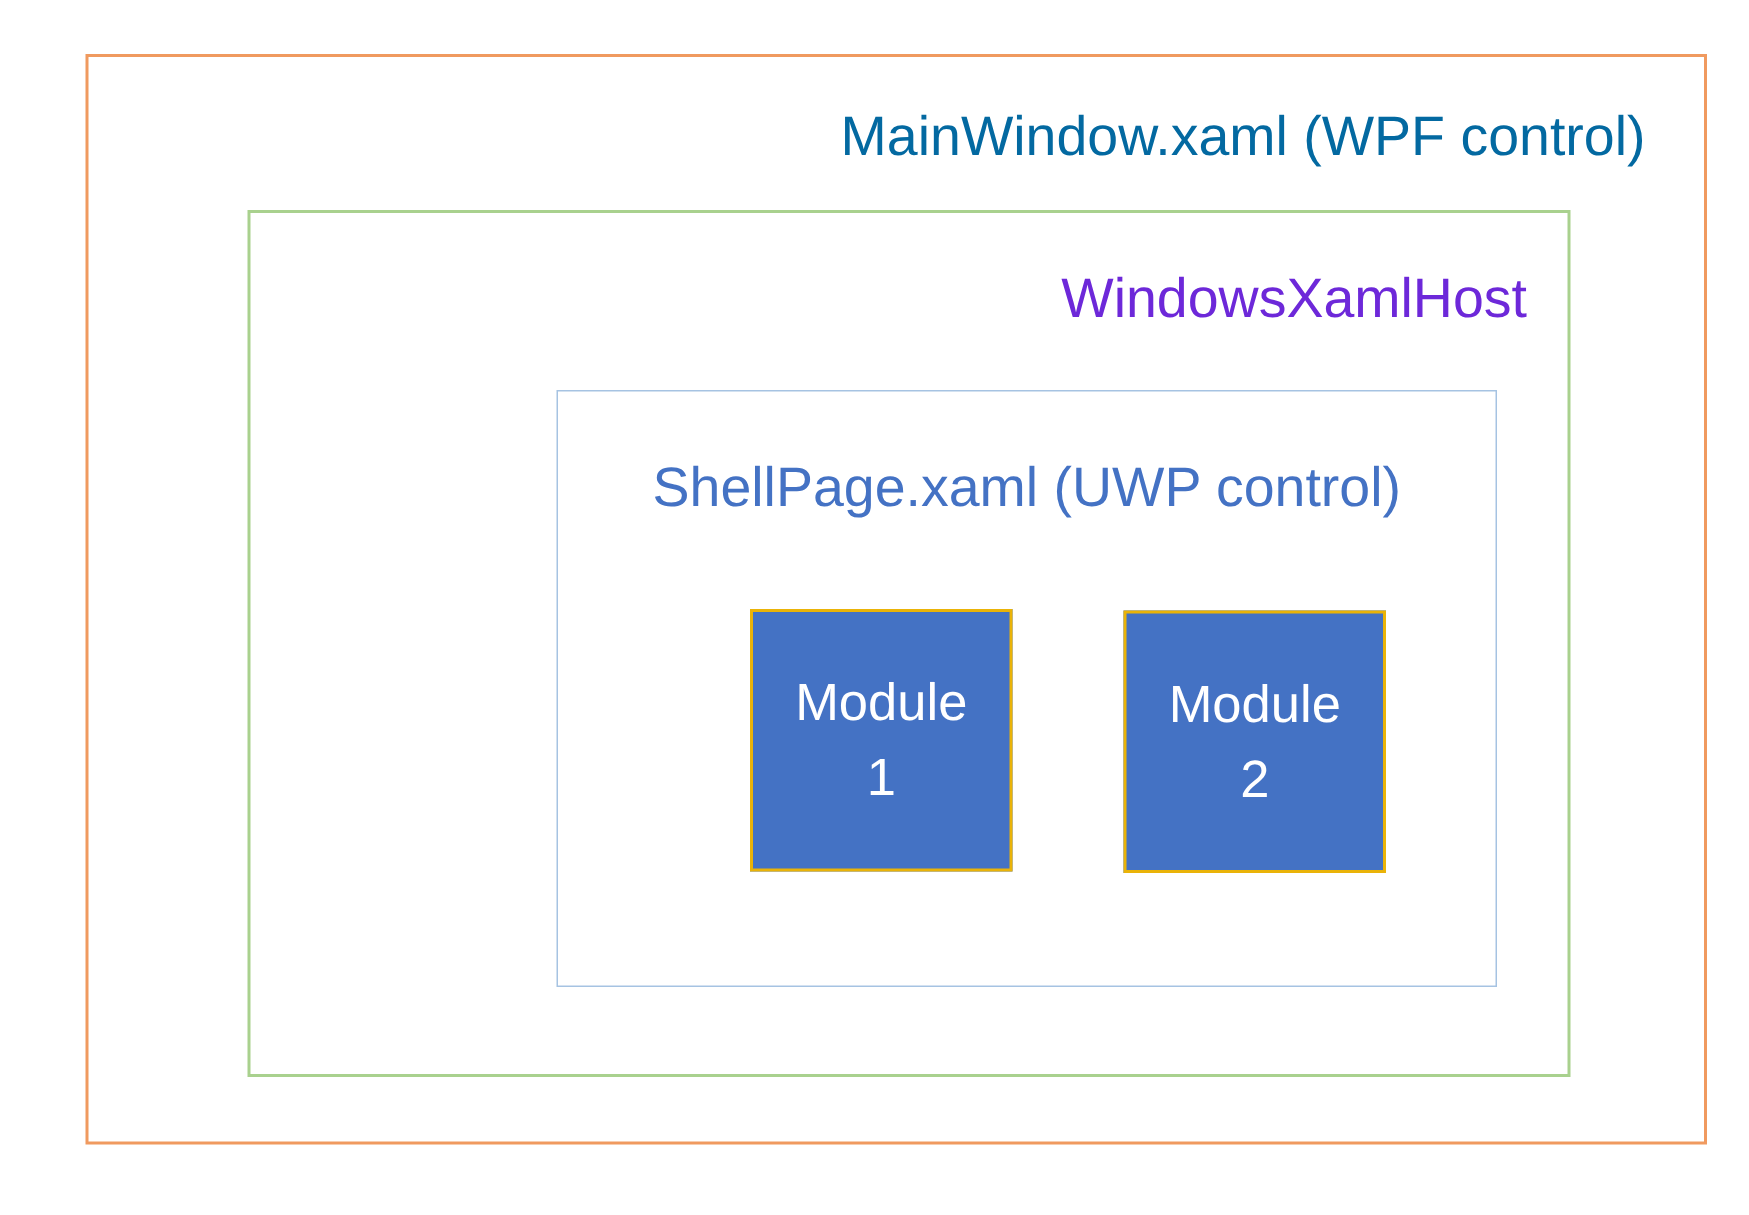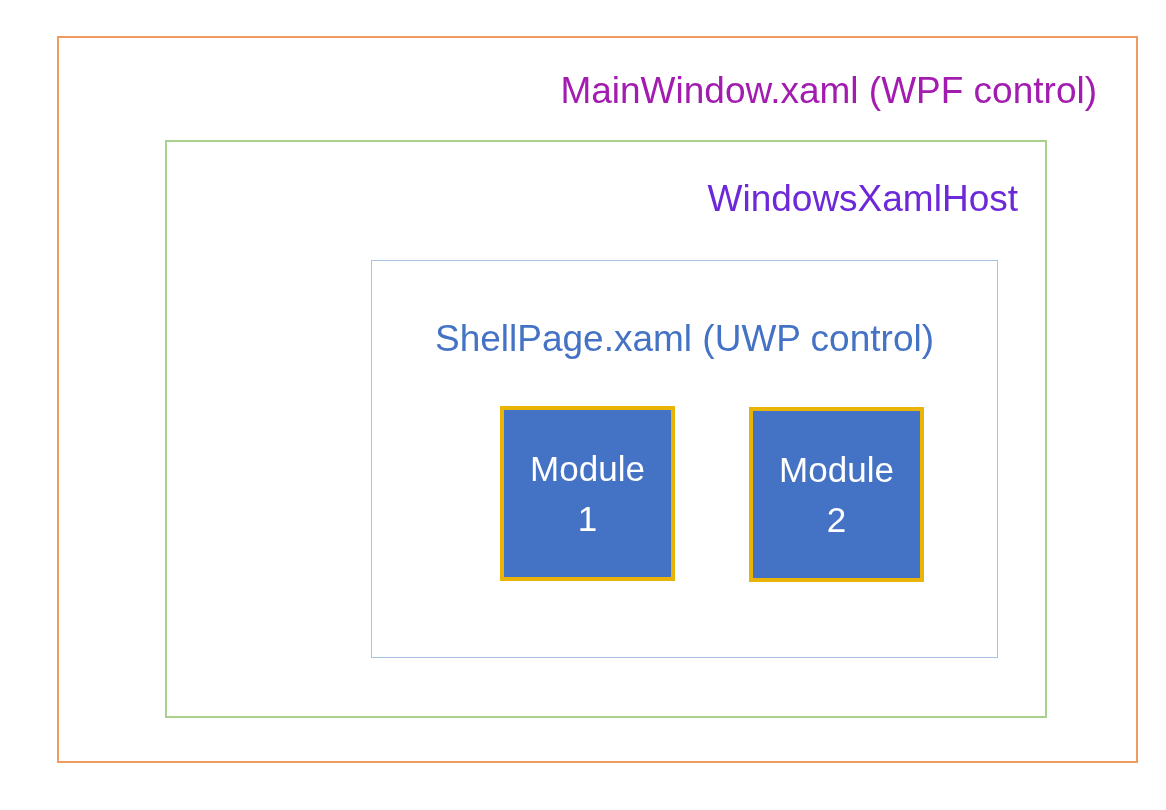--- a/index.html
+++ b/index.html
@@ -25,21 +25,21 @@
     border: 2px solid #f09a5f;
     box-sizing: border-box;
     background: #ffffff;
   }
   .label-outer {
     position: absolute;
     top: 68px;
     right: 69px;
     font-size: 37px;
     line-height: 46px;
-    color: #a21caf;
+    color: #0369a1;
     white-space: nowrap;
   }
   
   .box-host {
     position: absolute;
     left: 165px;
     top: 140px;
     width: 882px;
     height: 578px;
     border: 2px solid #a9d18e;
@@ -62,35 +62,35 @@
     top: 260px;
     width: 627px;
     height: 398px;
     border: 1px solid #a6c3e2;
     box-sizing: border-box;
     background: #ffffff;
   }
   .label-page {
     position: absolute;
     left: 371px;
-    top: 316px;
+    top: 302px;
     width: 627px;
     text-align: center;
     font-size: 37px;
     line-height: 46px;
     color: #4472c4;
     white-space: nowrap;
   }
   
   .module {
     position: absolute;
     width: 175px;
     height: 175px;
     background: #4472c4;
-    border: 4px solid #eab308;
+    border: 2px solid #eab308;
     box-sizing: border-box;
     display: flex;
     flex-direction: column;
     align-items: center;
     justify-content: center;
     color: #ffffff;
     font-size: 35px;
     line-height: 50px;
     text-align: center;
   }

